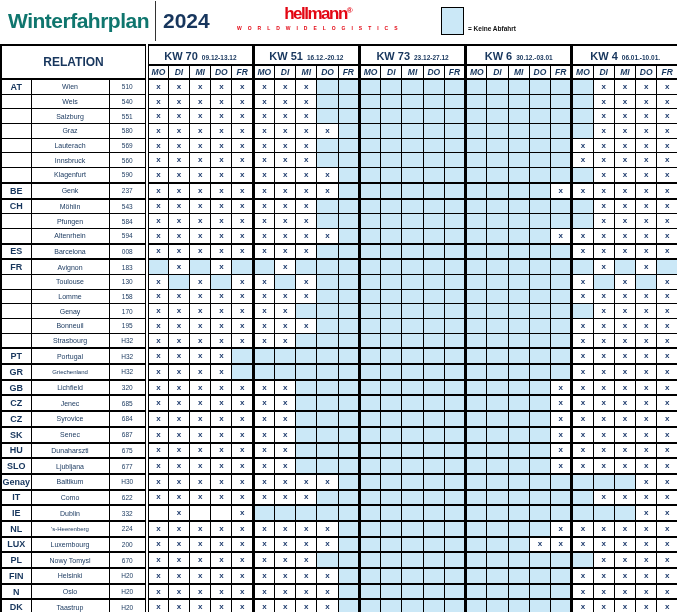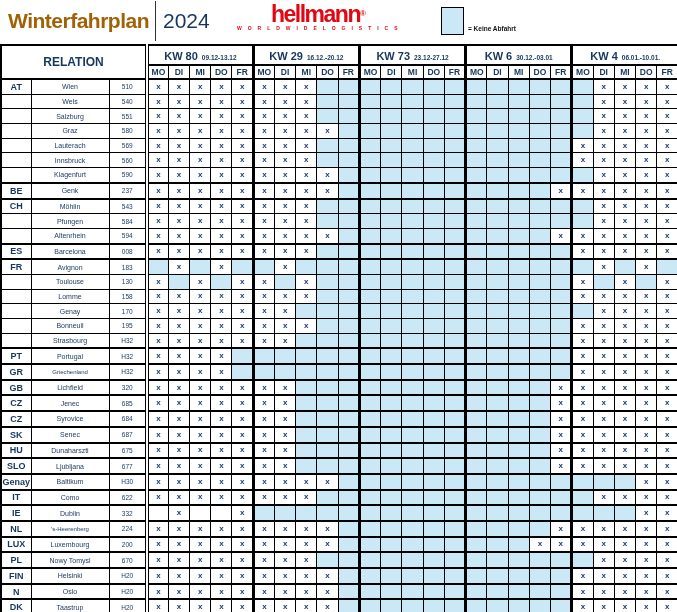--- a/index.html
+++ b/index.html
@@ -1,40 +1,40 @@
 <!DOCTYPE html>
 <html><head>
 <meta charset="utf-8">
 <style>
   html,body{margin:0;padding:0;background:#fff;}
   body{width:677px;height:612px;overflow:hidden;font-family:"Liberation Sans",sans-serif;}
 
   
   .top{position:relative;height:44px;width:677px;}
   .title{position:absolute;left:8px;top:1px;display:flex;align-items:center;height:40px;}
-  .title .main{font-size:21px;font-weight:bold;color:#a16207;letter-spacing:-0.5px;padding-right:6px;}
+  .title .main{font-size:21px;font-weight:bold;color:#0f766e;letter-spacing:-0.5px;padding-right:6px;}
   .title .vline{width:1px;height:40px;background:#333;}
-  .title .year{font-size:21px;font-weight:normal;color:#17365d;padding-left:7px;}
+  .title .year{font-size:21px;font-weight:bold;color:#17365d;padding-left:7px;}
   .logo{position:absolute;left:237px;top:2px;text-align:center;color:#e30613;}
-  .logo .word{font-size:23px;font-weight:bold;letter-spacing:-1.5px;line-height:24px;}
+  .logo .word{font-size:17px;font-weight:bold;letter-spacing:-1.5px;line-height:24px;}
   .logo .reg{font-size:8px;vertical-align:super;font-weight:bold;}
   .logo .tag{font-size:5px;letter-spacing:2.3px;white-space:nowrap;margin-top:-1px;font-weight:bold;}
   .legend{position:absolute;left:441px;top:7px;display:flex;align-items:flex-end;}
   .legend .box{width:21px;height:26px;background:#cbe8f7;border:1px solid #000;}
   .legend .txt{font-size:6.5px;color:#111;margin-left:4px;margin-bottom:3px;font-weight:bold;}
 
   
   table{border-collapse:collapse;table-layout:fixed;width:677px;}
   td,th{padding:0;overflow:hidden;white-space:nowrap;}
   thead th{border:1px solid #000;border-top:2px solid #000;}
   th.relh{border:2px solid #000;border-right:4px double #000;color:#17365d;font-size:12px;font-weight:bold;text-align:center;}
   th.wk{height:15px;color:#17365d;text-align:center;vertical-align:middle;}
   th.wk .kw{font-size:11px;font-weight:bold;}
   th.wk .dt{font-size:6.5px;font-weight:bold;margin-left:4px;}
-  th.day{height:12px;font-size:8.5px;color:#17365d;border-bottom:2px solid #000;text-align:center;font-weight:bold;}
+  th.day{height:12px;font-style:italic;font-size:8.5px;color:#17365d;border-bottom:2px solid #000;text-align:center;font-weight:bold;}
   .thick{border-left:3px solid #000 !important;}
   .dbl{border-left:4px double #000 !important;}
   .lastc{border-right:2px solid #000 !important;}
   tbody td{border:1px solid #000;height:13.7px;text-align:center;vertical-align:middle;}
   tbody tr.g td{border-top:2px solid #000;}
   td.code{font-size:9px;font-weight:bold;color:#17365d;border-left:2px solid #000;}
   td.name{font-size:7px;color:#17365d;}
   td.name.sm{font-size:6px;}
   td.num{font-size:6.5px;color:#17365d;border-right:4px double #000;}
   td.cell{font-size:8px;font-weight:bold;color:#1f3c6e;line-height:12px;}
@@ -87,22 +87,22 @@
       <col style="width: 21.24px;">
       <col style="width: 21.24px;">
       <col style="width: 21.24px;">
       <col style="width: 21.24px;">
       <col style="width: 21.24px;">
       <col style="width: 21.24px;">
     </colgroup>
   <thead>
     <tr id="hrow1">
       <th class="relh" rowspan="2" colspan="3">RELATION</th>
-    <th class="wk dbl" colspan="5"><span class="kw">KW 80</span><span class="dt">09.12-13.12</span></th>
-        <th class="wk thick" colspan="5"><span class="kw">KW 29</span><span class="dt">16.12.-20.12</span></th>
+    <th class="wk dbl" colspan="5"><span class="kw">KW 70</span><span class="dt">09.12-13.12</span></th>
+        <th class="wk thick" colspan="5"><span class="kw">KW 51</span><span class="dt">16.12.-20.12</span></th>
         <th class="wk thick" colspan="5"><span class="kw">KW 73</span><span class="dt">23.12-27.12</span></th>
         <th class="wk thick" colspan="5"><span class="kw">KW 6</span><span class="dt">30.12.-03.01</span></th>
         <th class="wk thick lastc" colspan="5"><span class="kw">KW 4</span><span class="dt">06.01.-10.01.</span></th>
       </tr>
     <tr id="hrow2">
         <th class="day dbl">MO</th>
         <th class="day">DI</th>
         <th class="day">MI</th>
         <th class="day">DO</th>
         <th class="day">FR</th>

